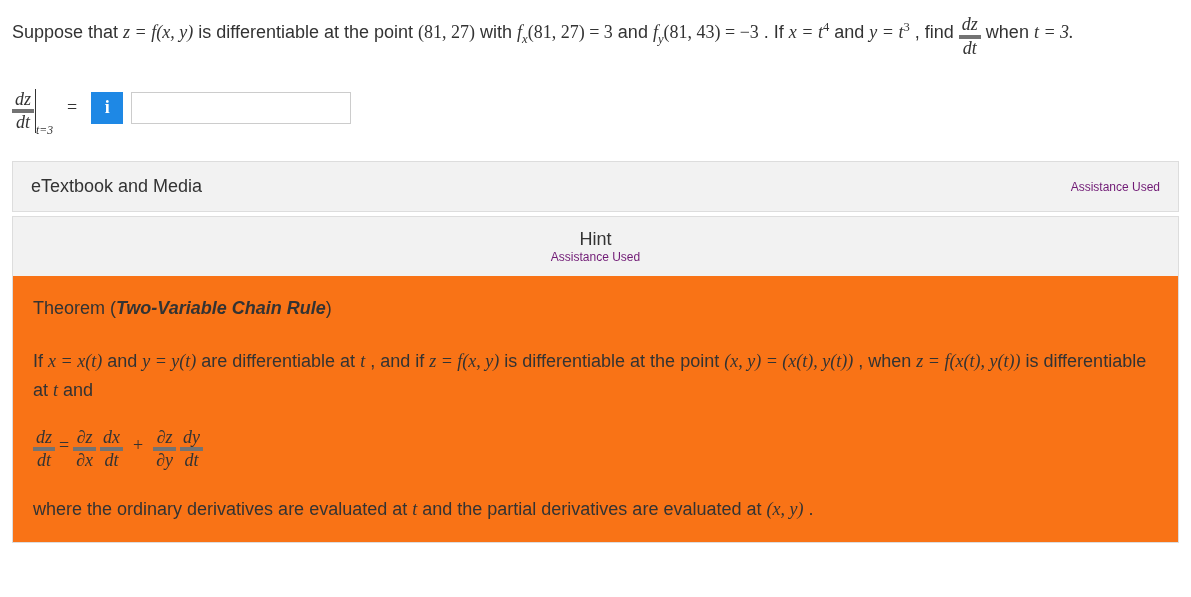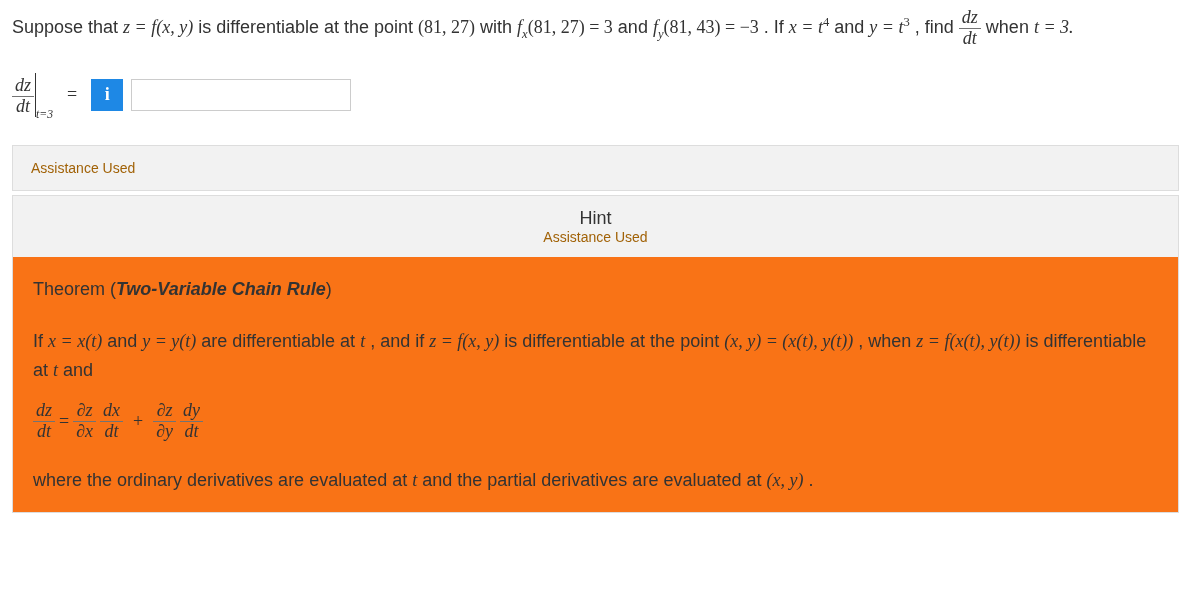--- a/index.html
+++ b/index.html
@@ -30,22 +30,23 @@
       font-style: italic;
     }
     .frac {
       display: inline-block;
       text-align: center;
       vertical-align: middle;
       line-height: 1.1;
     }
     .frac .num {
       display: block;
-      border-bottom: 1px solid #737373;
+      border-bottom: 4px solid #737373;
       padding: 0 3px;
+      margin-top: 7px;
     }
     .frac .den {
       display: block;
       padding: 0 3px;
     }
     .sub {
       font-size: 0.7em;
       vertical-align: sub;
     }
     .sup {
@@ -103,22 +104,22 @@
       justify-content: space-between;
       align-items: center;
       font-size: 18px;
       color: #333;
     }
     .accordion-header.hint {
       padding: 12px 18px;
       flex-direction: column;
     }
     .assistance {
-      color: #a16207;
-      font-size: 14px;
+      color: #701a75;
+      font-size: 12px;
     }
     .hint-content {
       padding: 18px 20px;
       background: #f97316;
       line-height: 1.6;
     }
     .theorem-title {
       font-weight: normal;
       margin-bottom: 24px;
     }
@@ -176,20 +177,21 @@
     <span class="bar"></span>
     <span class="subscript math-expr">t=3</span>
   </span>
   <span class="equals">=</span>
   <span class="info-icon">i</span>
   <input type="text" class="answer-input" placeholder="" style="">
 </div>
 
 <div class="accordion">
   <div class="accordion-header">
+    <span>eTextbook and Media</span>
     <span class="assistance">Assistance Used</span>
   </div>
 </div>
 
 <div class="accordion">
   <div class="accordion-header hint">
     <span>Hint</span>
     <span class="assistance">Assistance Used</span>
   </div>
   <div class="hint-content">

